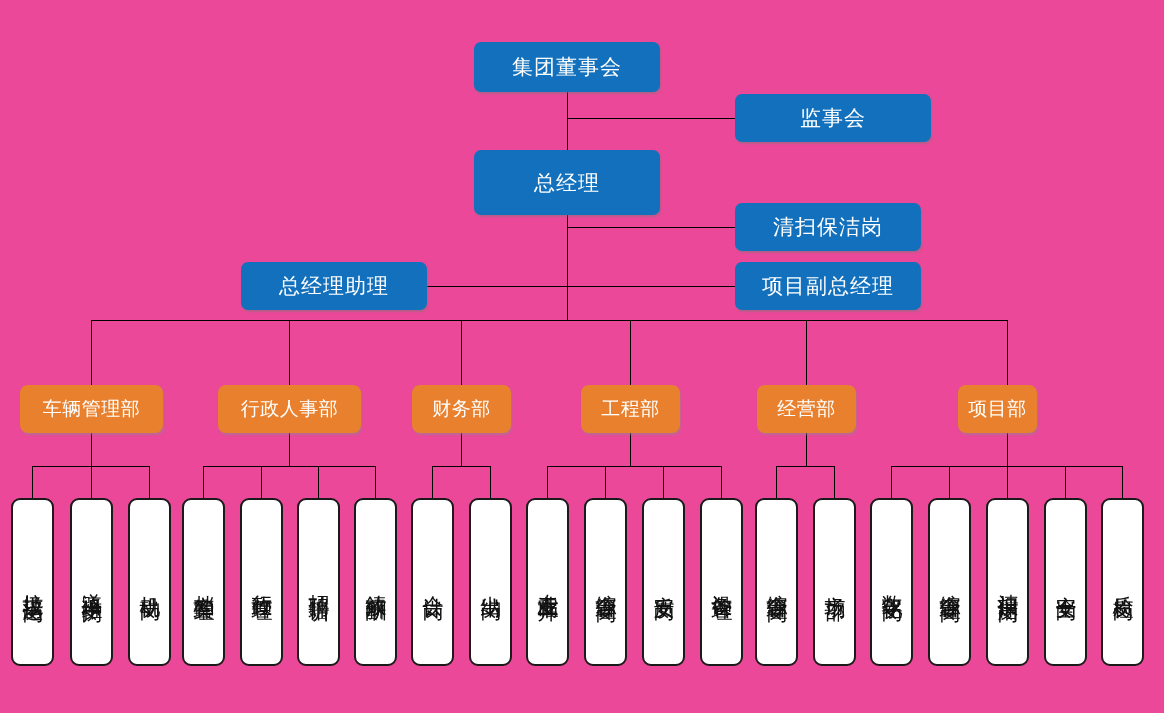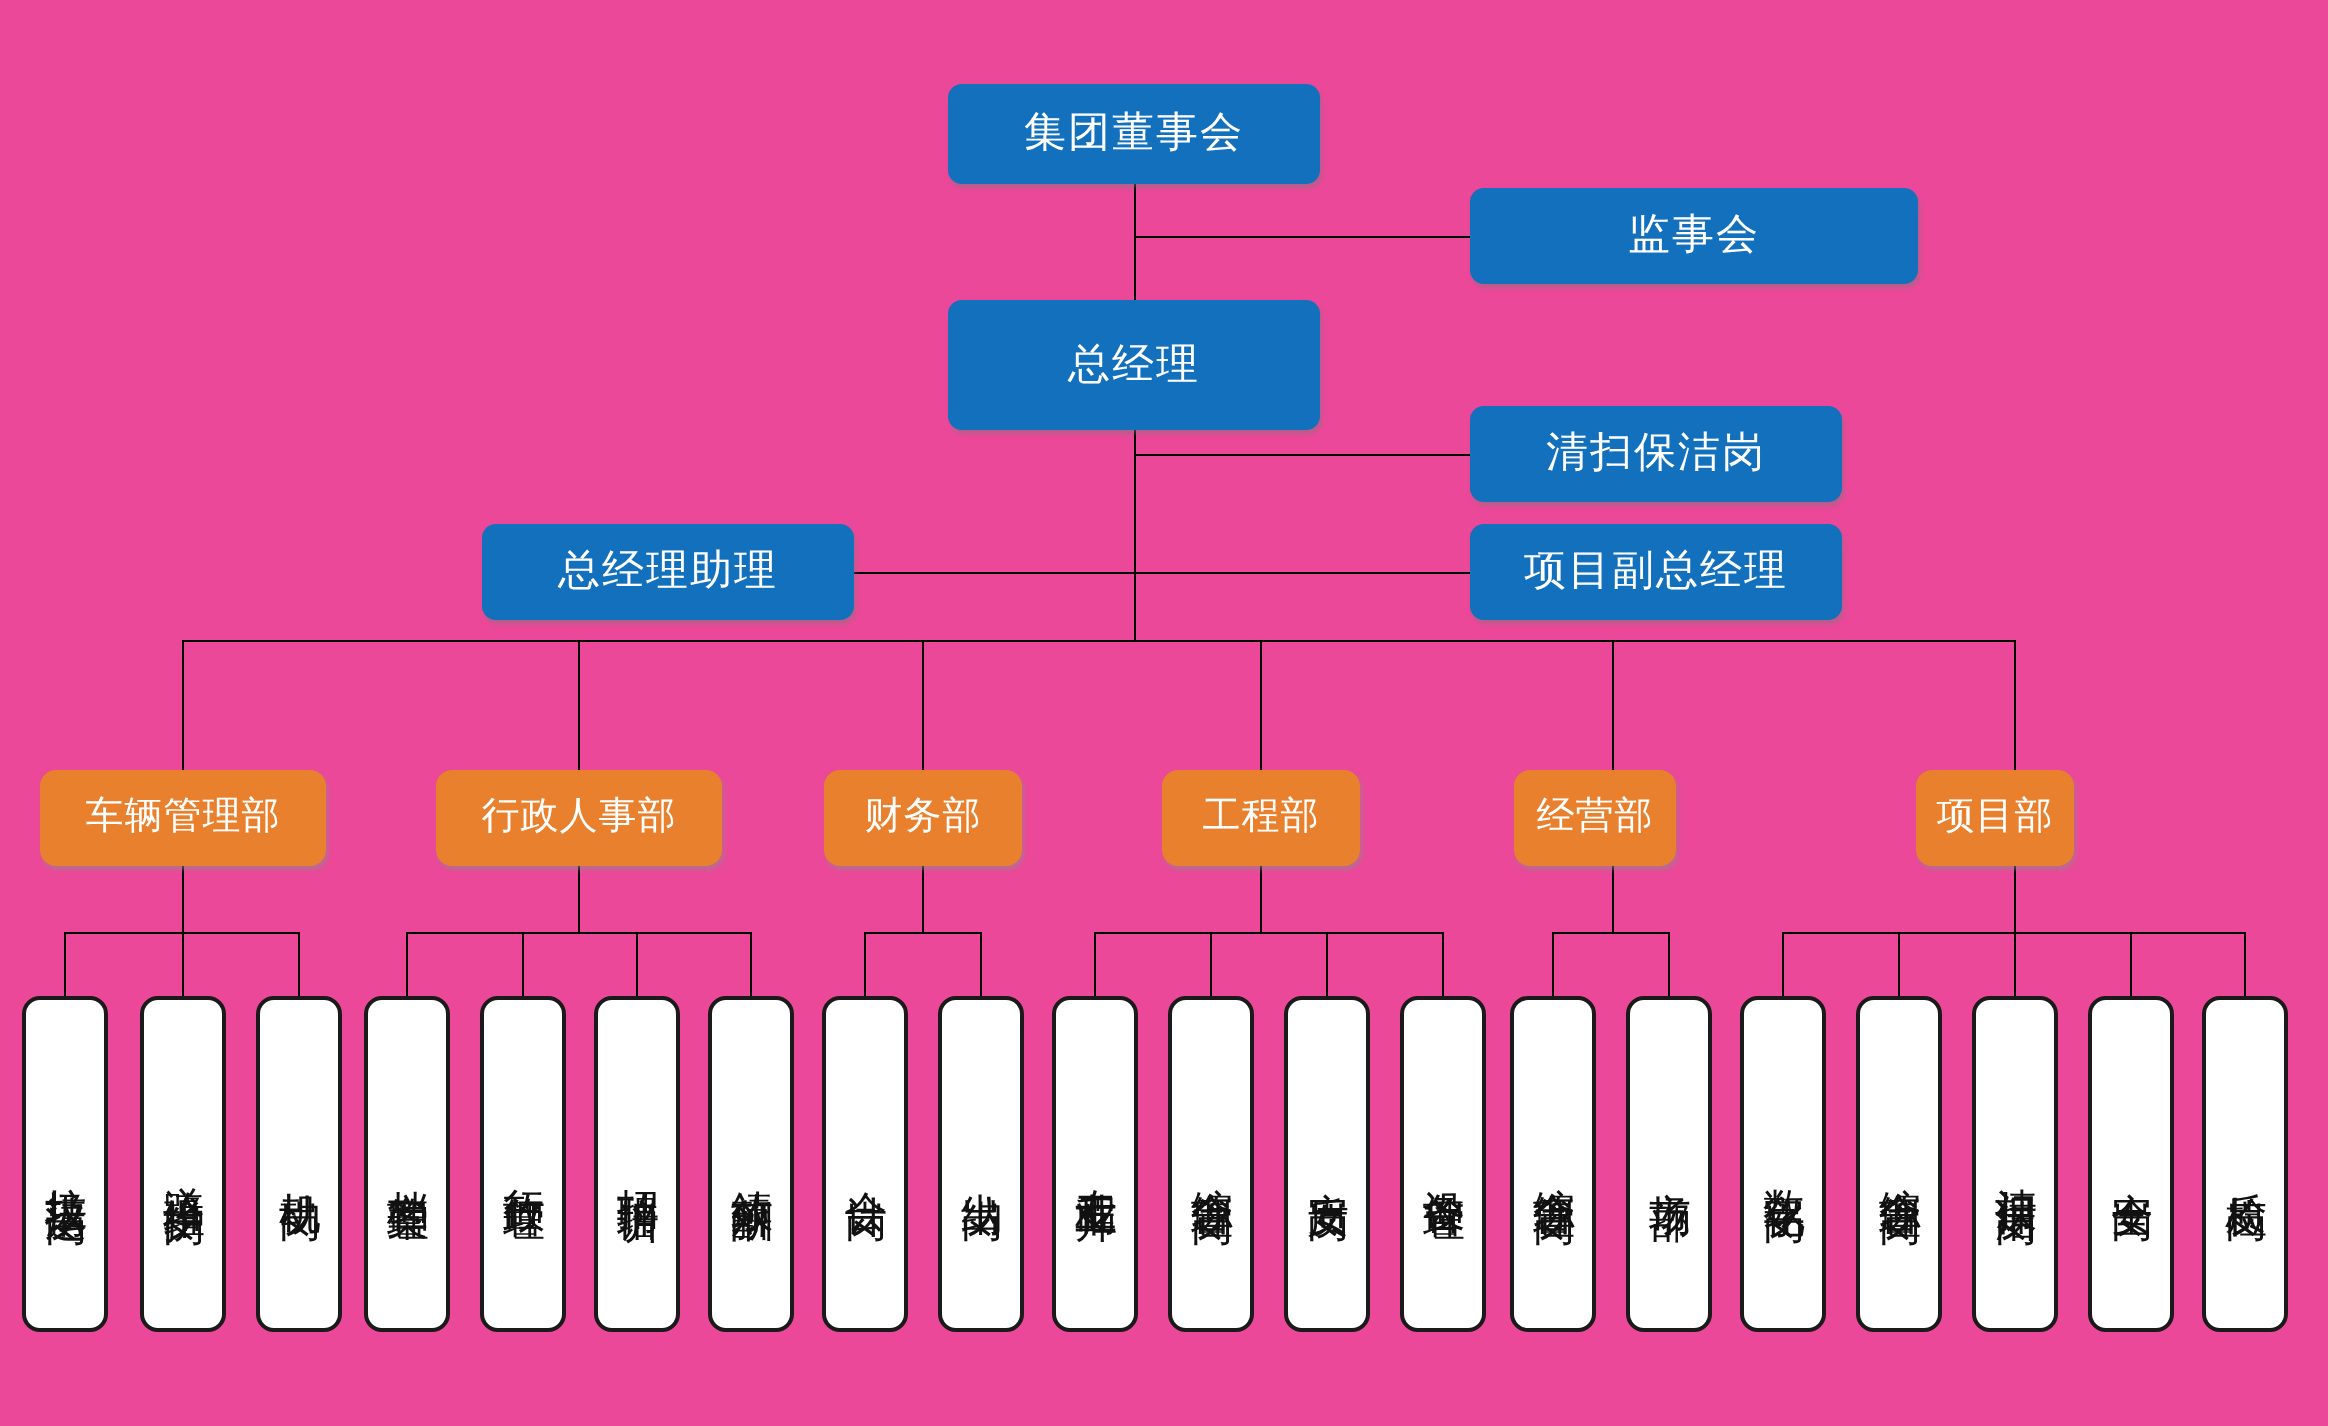--- a/index.html
+++ b/index.html
@@ -118,21 +118,21 @@
       <div class="line v" style="left: 891px; top: 466px; height: 33px;"></div>
       <div class="line v" style="left: 949px; top: 466px; height: 33px;"></div>
       <div class="line v" style="left: 1007px; top: 466px; height: 33px;"></div>
       <div class="line v" style="left: 1065px; top: 466px; height: 33px;"></div>
       <div class="line v" style="left: 1122px; top: 466px; height: 33px;"></div>
     </div>
   <div id="nodes">
       <div class="node blue" style="left: 474px; top: 42px; width: 186px; height: 50px;">
         <span>集团董事会</span>
       </div>
-      <div class="node blue" style="left: 735px; top: 94px; width: 224px; height: 48px;">
+      <div class="node blue" style="left: 735px; top: 94px; width: 196px; height: 48px;">
         <span>监事会</span>
       </div>
       <div class="node blue" style="left: 474px; top: 150px; width: 186px; height: 65px;">
         <span>总经理</span>
       </div>
       <div class="node blue" style="left: 735px; top: 203px; width: 186px; height: 48px;">
         <span>清扫保洁岗</span>
       </div>
       <div class="node blue" style="left: 241px; top: 262px; width: 186px; height: 48px; justify-content: center;">
         <span>总经理助理</span>
@@ -184,21 +184,21 @@
       </div>
       <div class="leaf" style="left: 584px; top: 498px; width: 43px; height: 168px;">
         <span class="vtext">综合管理岗</span>
       </div>
       <div class="leaf" style="left: 642px; top: 498px; width: 43px; height: 168px;">
         <span class="vtext">安质岗</span>
       </div>
       <div class="leaf" style="left: 700px; top: 498px; width: 43px; height: 168px;">
         <span class="vtext">设备管理</span>
       </div>
-      <div class="node orange" style="left: 757px; top: 385px; width: 81px; height: 48px;">
+      <div class="node orange" style="left: 757px; top: 385px; width: 99px; height: 48px;">
         <span>经营部</span>
       </div>
       <div class="leaf" style="left: 755px; top: 498px; width: 43px; height: 168px;">
         <span class="vtext">综合管理岗</span>
       </div>
       <div class="leaf" style="left: 813px; top: 498px; width: 43px; height: 168px;">
         <span class="vtext">市场部</span>
       </div>
       <div class="node orange" style="left: 958px; top: 385px; width: 79px; height: 48px;">
         <span>项目部</span>

